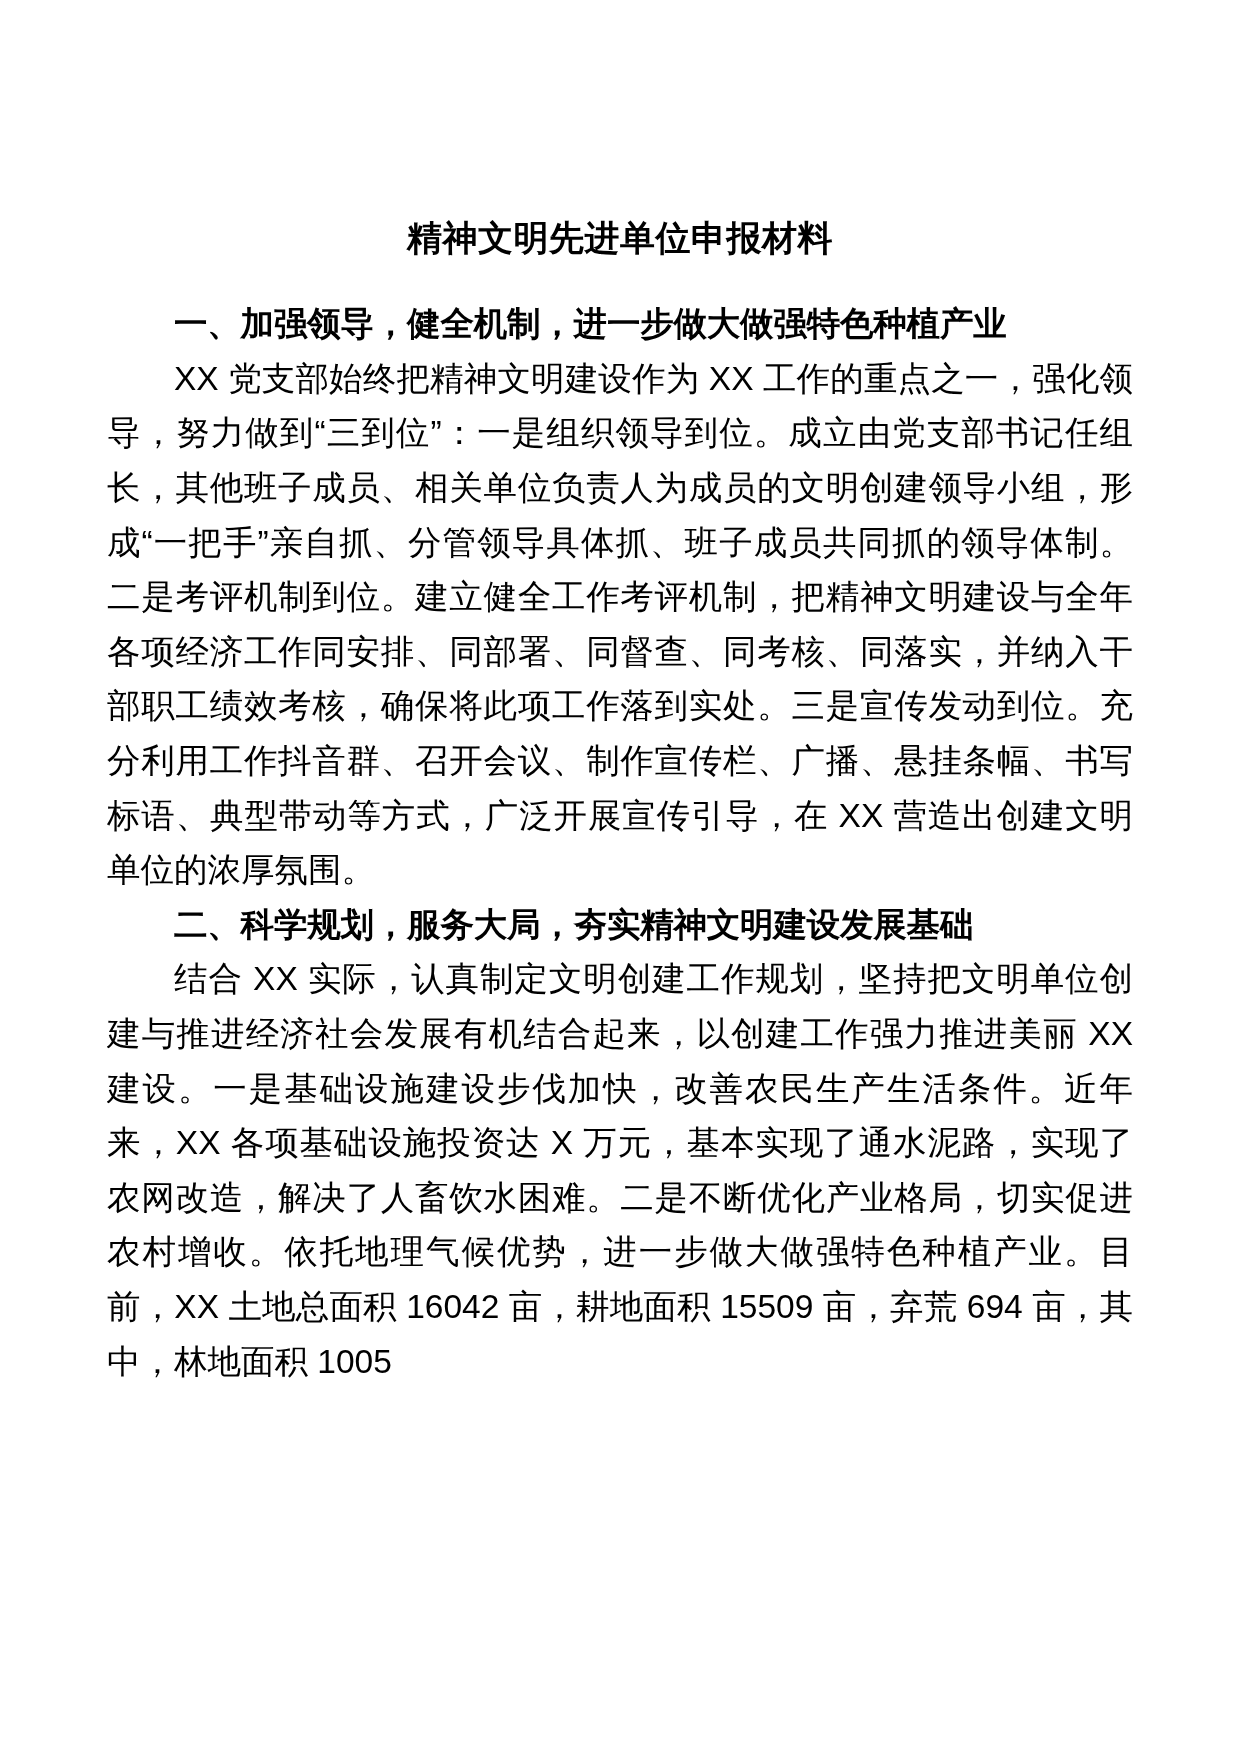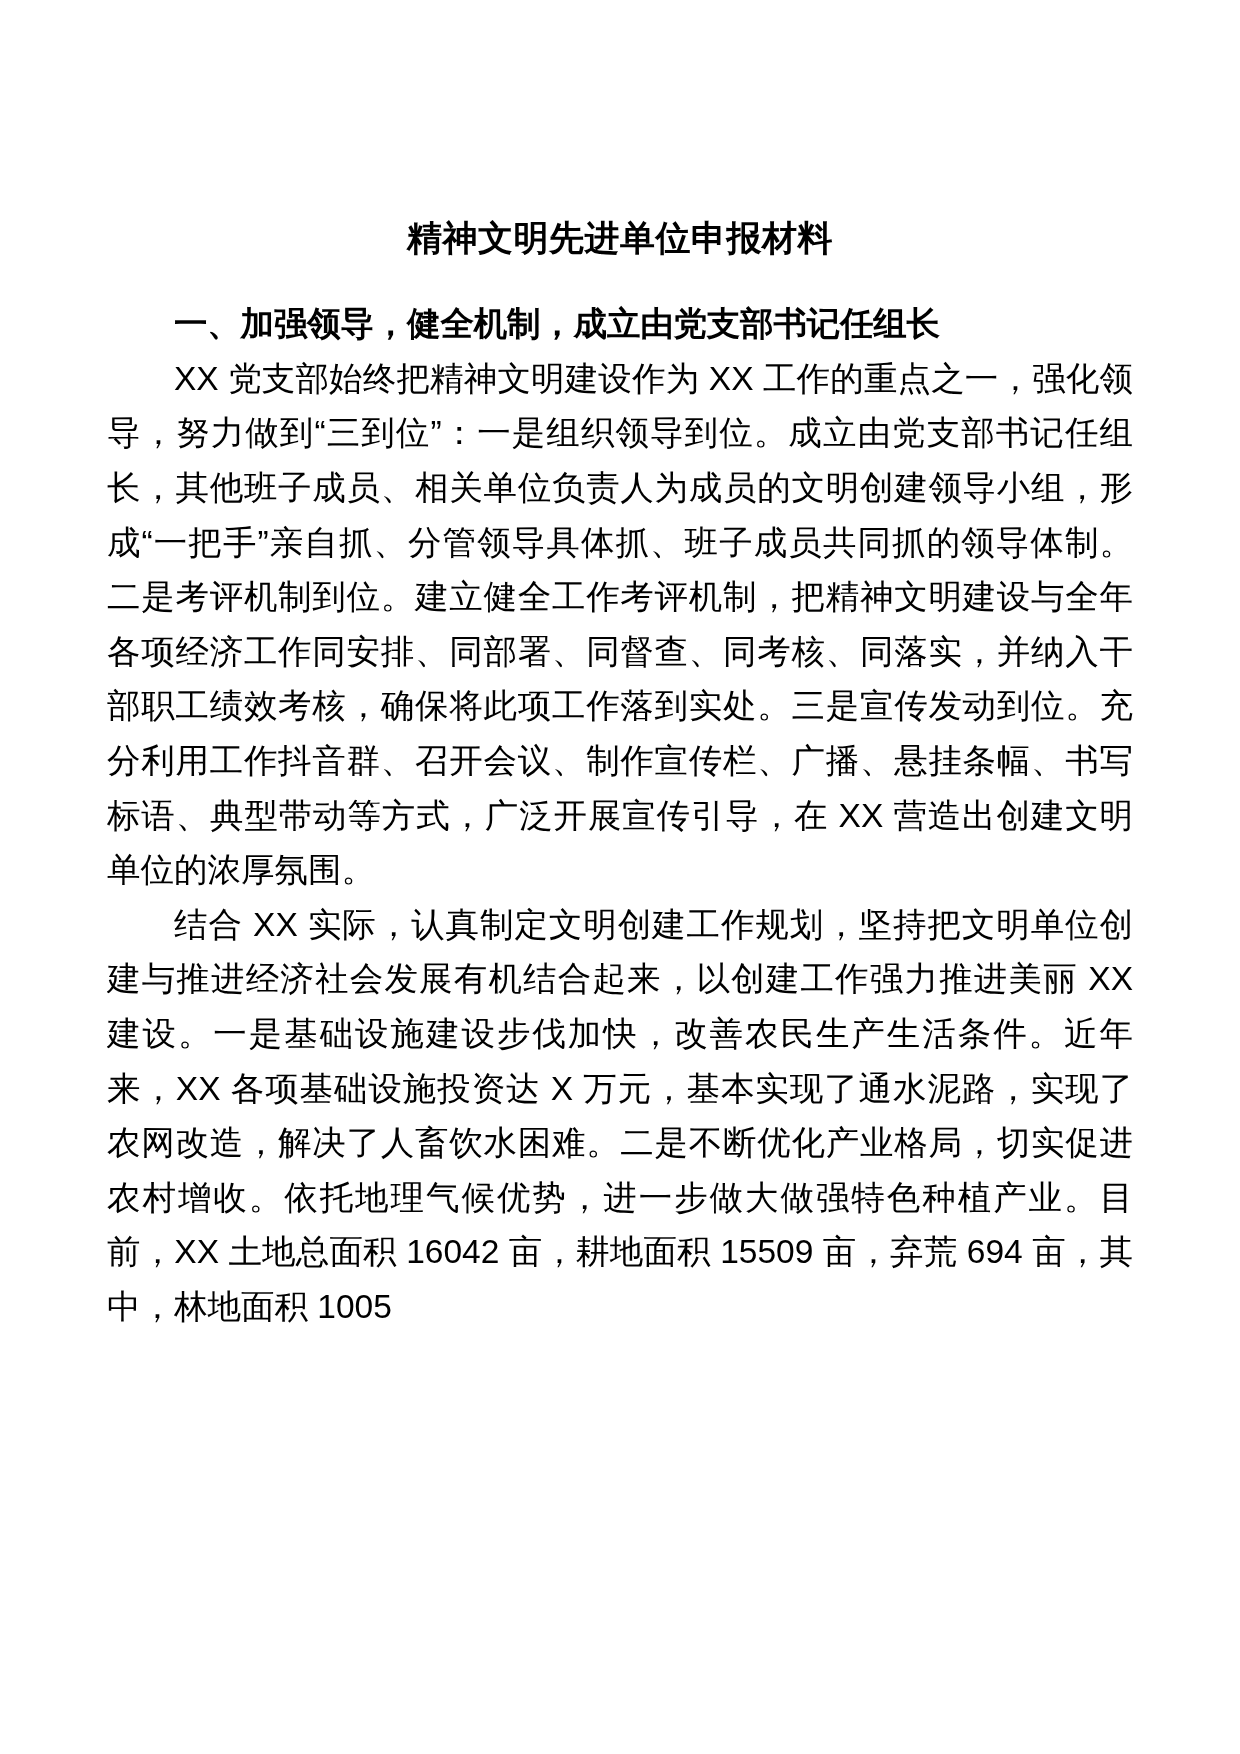--- a/index.html
+++ b/index.html
@@ -65,20 +65,21 @@
   }
 </style>
 </head>
 <body>
 
 <div class="page">
 
   <h1 class="doc-title">精神文明先进单位申报材料</h1>
 
 
-  <p class="heading">一、加强领导，健全机制，成立由党支部书记任组长</p>
+  <p class="heading">一、加强领导，健全机制，进一步做大做强特色种植产业</p>
 
   <p class="para">XX 党支部始终把精神文明建设作为 XX 工作的重点之一，强化领导，努力做到“三到位”：一是组织领导到位。成立由党支部书记任组长，其他班子成员、相关单位负责人为成员的文明创建领导小组，形成“一把手”亲自抓、分管领导具体抓、班子成员共同抓的领导体制。二是考评机制到位。建立健全工作考评机制，把精神文明建设与全年各项经济工作同安排、同部署、同督查、同考核、同落实，并纳入干部职工绩效考核，确保将此项工作落到实处。三是宣传发动到位。充分利用工作抖音群、召开会议、制作宣传栏、广播、悬挂条幅、书写标语、典型带动等方式，广泛开展宣传引导，在 XX 营造出创建文明单位的浓厚氛围。</p>
 
+  <p class="heading">二、科学规划，服务大局，夯实精神文明建设发展基础</p>
 
   <p class="para clip">结合 XX 实际，认真制定文明创建工作规划，坚持把文明单位创建与推进经济社会发展有机结合起来，以创建工作强力推进美丽 XX 建设。一是基础设施建设步伐加快，改善农民生产生活条件。近年来，XX 各项基础设施投资达 X 万元，基本实现了通水泥路，实现了农网改造，解决了人畜饮水困难。二是不断优化产业格局，切实促进农村增收。依托地理气候优势，进一步做大做强特色种植产业。目前，XX 土地总面积 16042 亩，耕地面积 15509 亩，弃荒 694 亩，其中，林地面积 1005</p>
 
 </div>
 
 </body></html>

